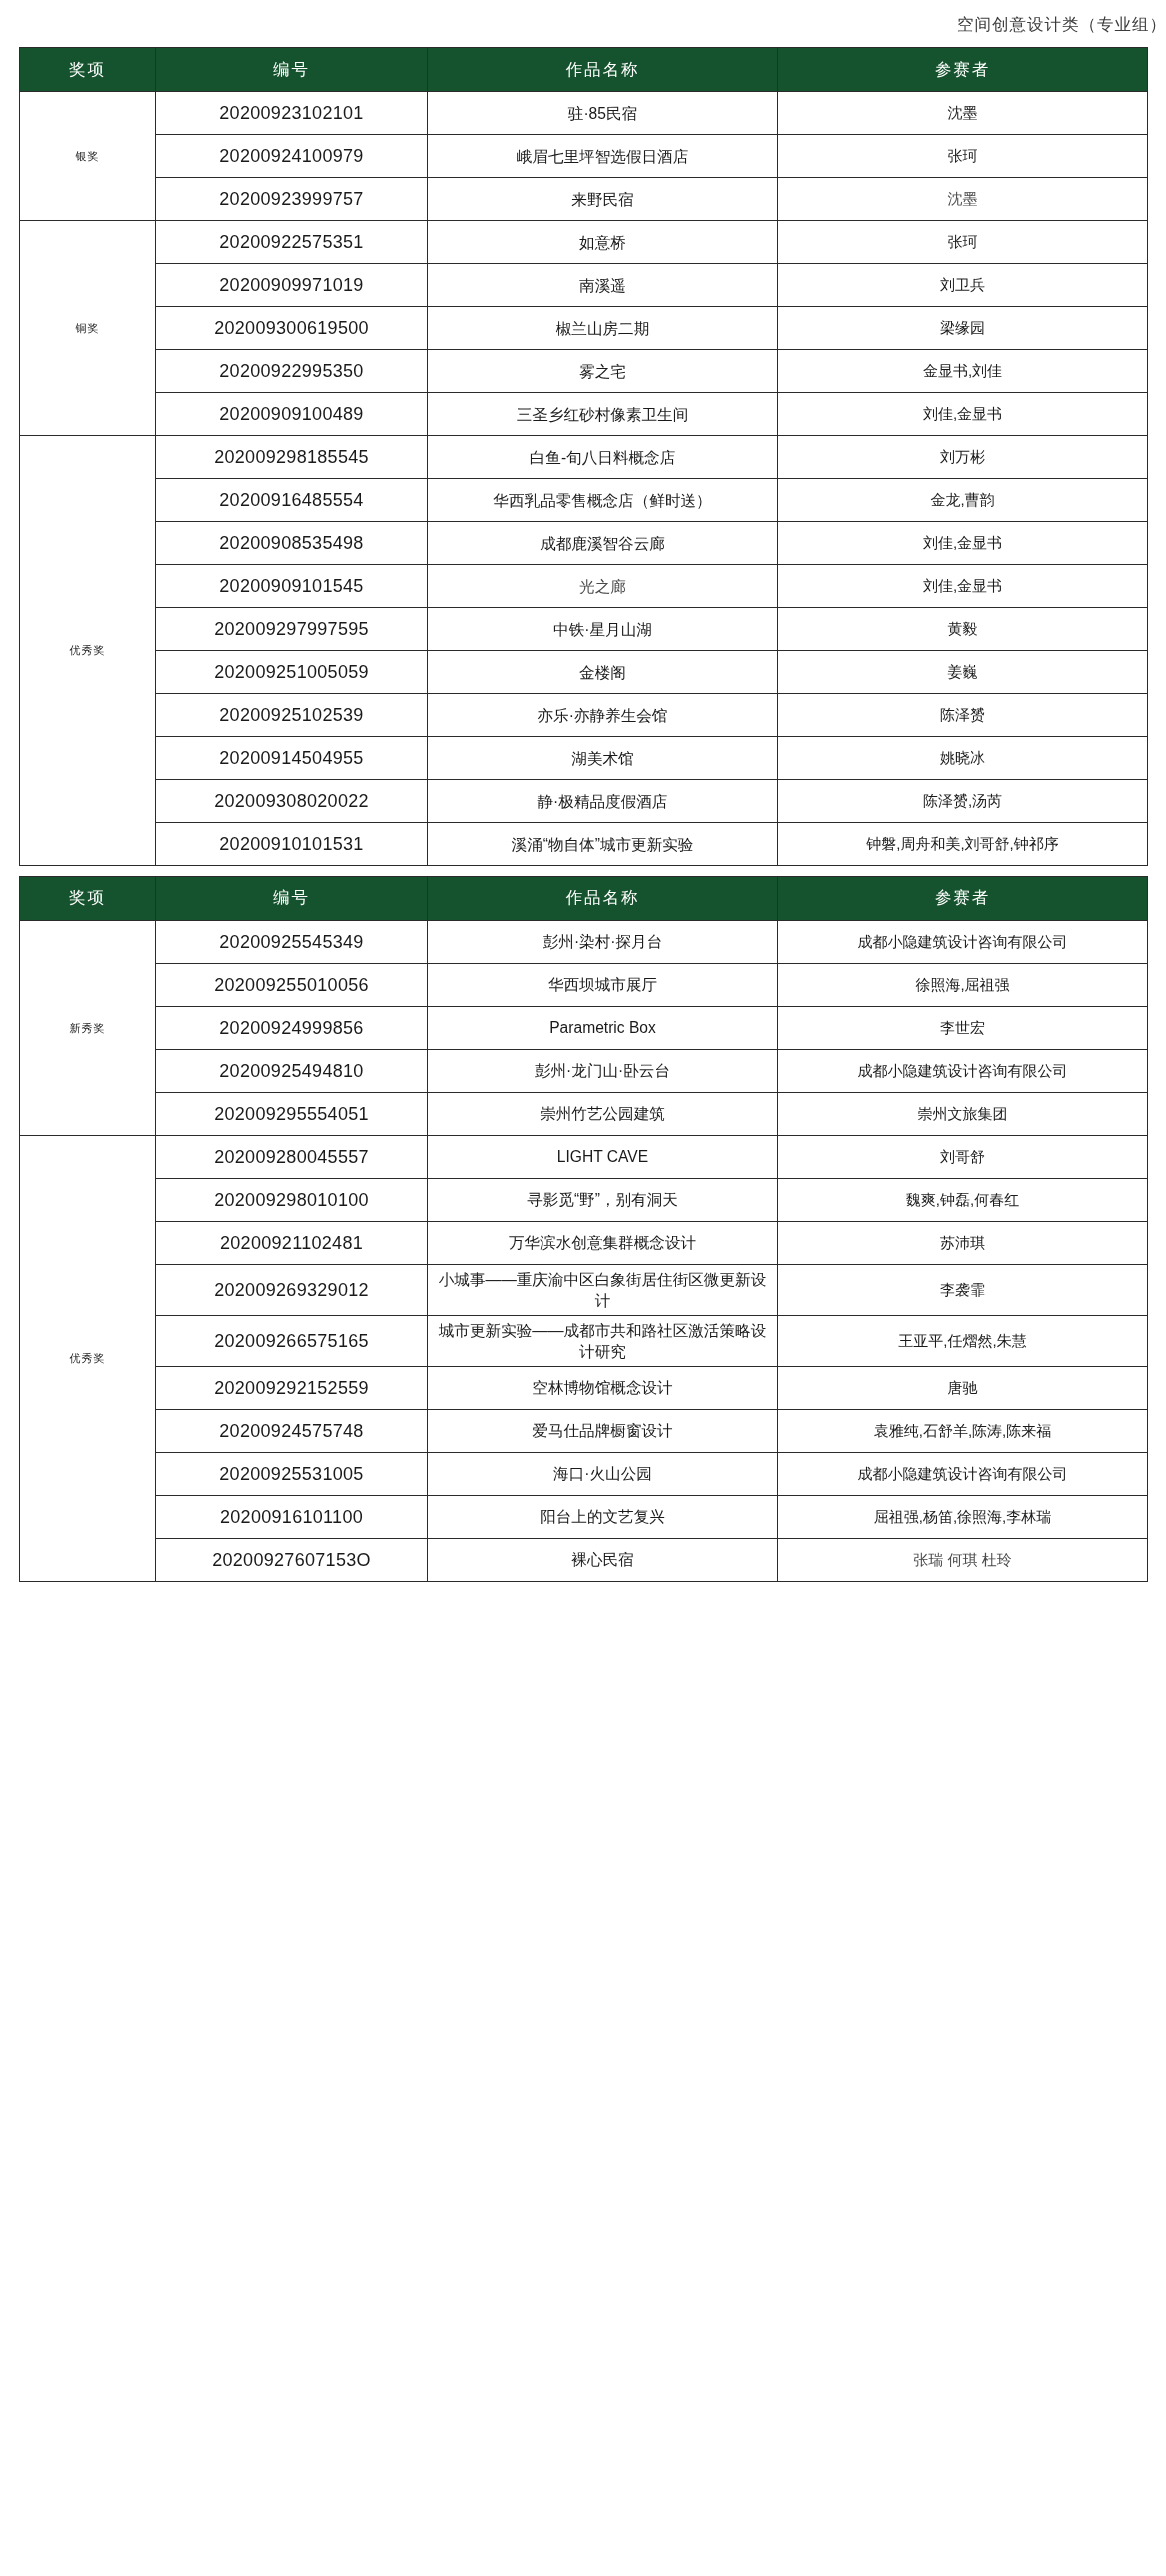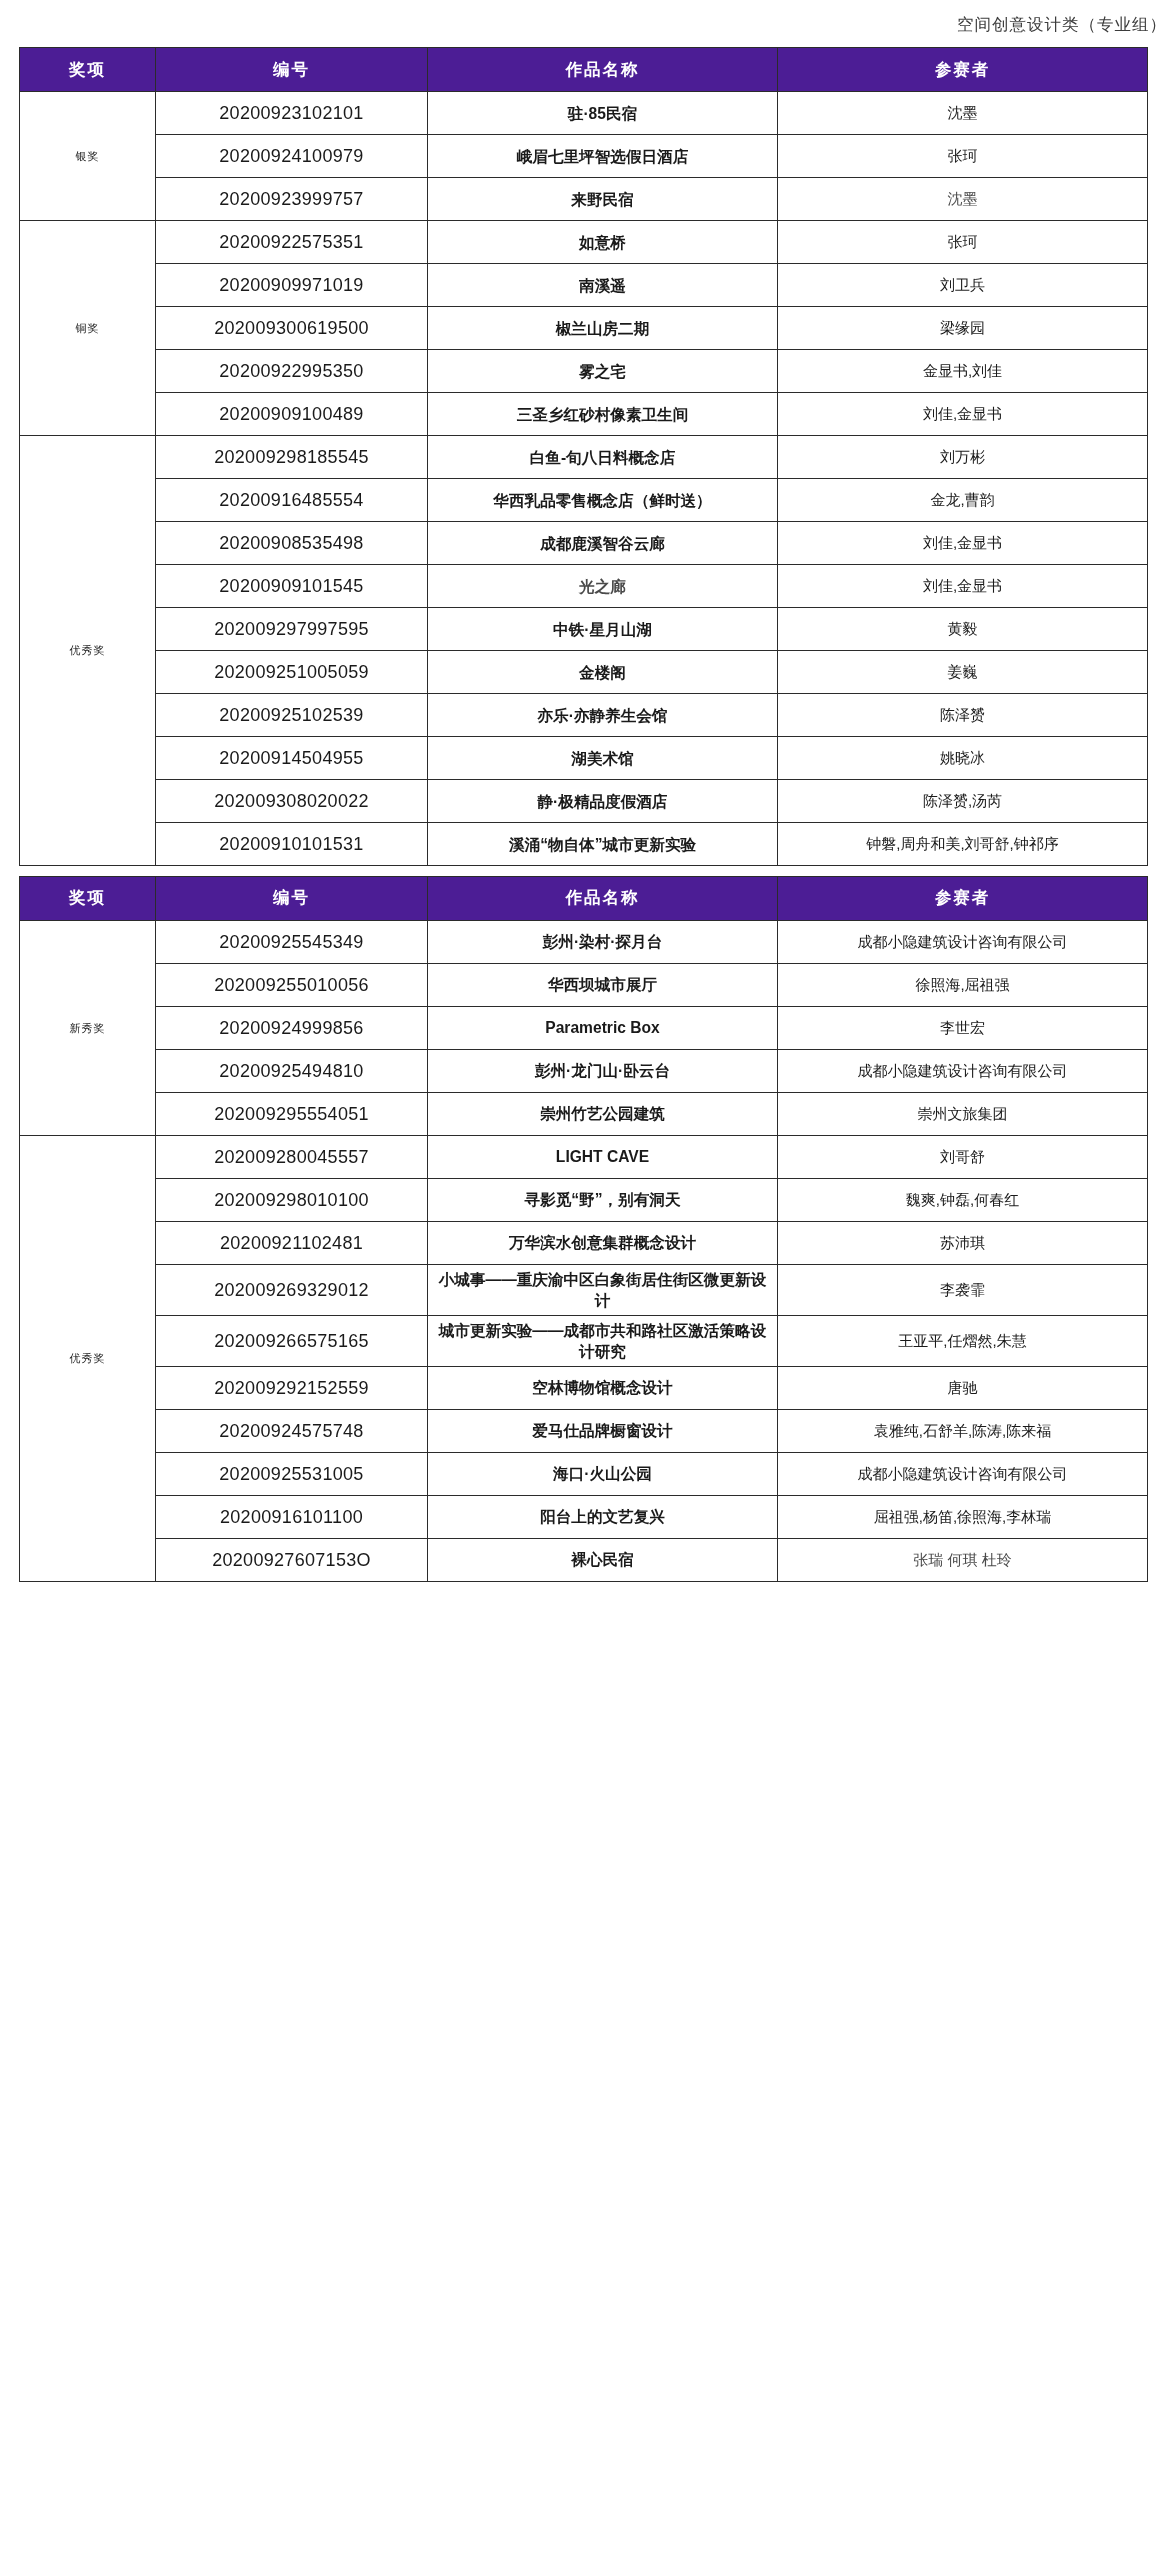--- a/index.html
+++ b/index.html
@@ -34,24 +34,24 @@
     margin: 0 auto;
     table-layout: fixed;
     border: 1.9px solid #2b2b2b;
   }
   table.award-table col.c-award { width: 136px; }
   table.award-table col.c-code  { width: 272px; }
   table.award-table col.c-work  { width: 350px; }
   table.award-table col.c-part  { width: 370px; }
 
   table.award-table th {
-    background: #4c1d95;
+    background: #14532d;
     color: #ffffff;
     font-size: 16.5px;
-    font-weight: bold;
+    font-weight: normal;
     height: 41px;
     border: 1px solid #2b2b2b;
     letter-spacing: 1.9px;
   }
   table.award-table td {
     border: 1px solid #2b2b2b;
     text-align: center;
     vertical-align: middle;
     font-size: 15.6px;
     height: 43px;
@@ -62,21 +62,20 @@
   table.award-table td.award-cell {
     font-size: 11px;
     letter-spacing: 1px;
   }
   table.award-table td.code-cell {
     font-size: 18px;
     letter-spacing: 0.3px;
   }
   table.award-table td.work-cell {
     font-size: 15.6px;
-    font-weight: bold;
   }
   table.award-table td.part-cell {
     font-size: 15px;
   }
   .spacer {
     height: 9.7px;
   }
   .muted {
     color: #4a4a4a;
   }

